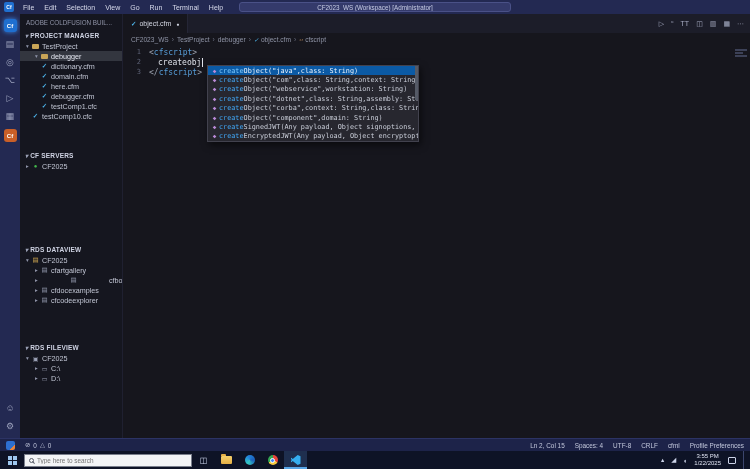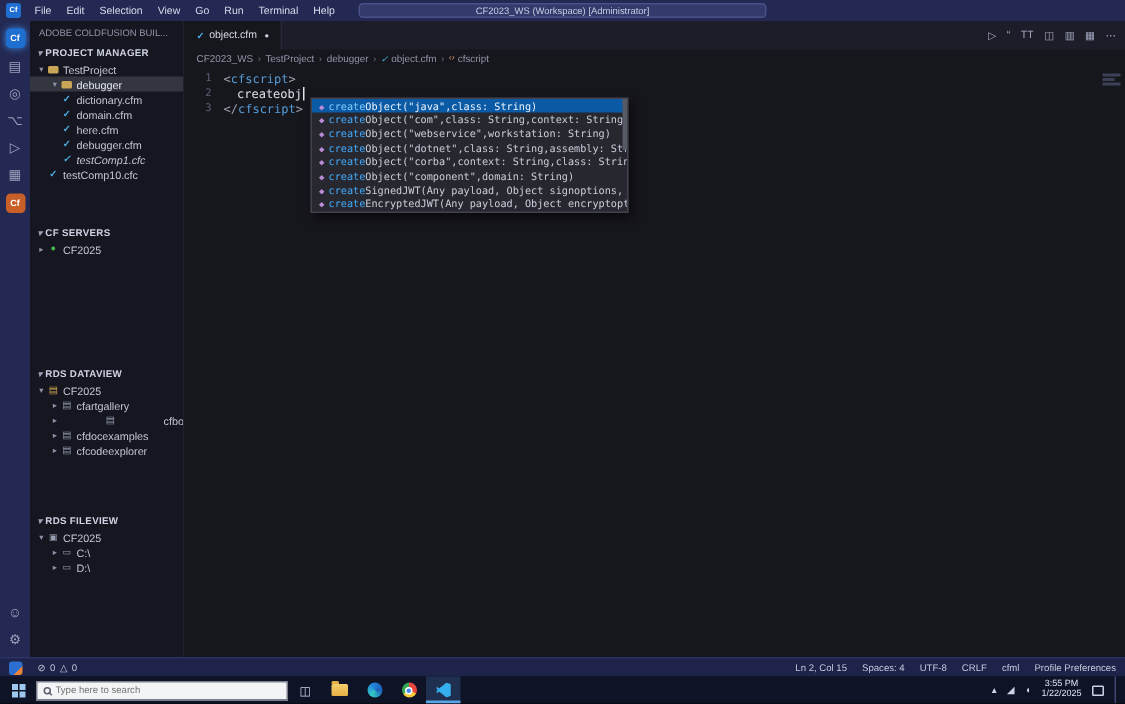--- a/index.html
+++ b/index.html
@@ -198,21 +198,21 @@
               <span class="tree-ic"></span>
               <span class="lbl">here.cfm</span>
             </div>
 
             <div class="tree-row ic-cfm" style="padding-left: 13px;">
               <span class="chev"></span>
               <span class="tree-ic"></span>
               <span class="lbl">debugger.cfm</span>
             </div>
 
-            <div class="tree-row ic-cfm" style="padding-left: 13px; font-style: italic;">
+            <div class="tree-row ic-cfm" style="padding-left: 13px;">
               <span class="chev"></span>
               <span class="tree-ic"></span>
               <span class="lbl">testComp1.cfc</span>
             </div>
 
             <div class="tree-row ic-cfm" style="">
               <span class="chev"></span>
               <span class="tree-ic"></span>
               <span class="lbl">testComp10.cfc</span>
             </div>

